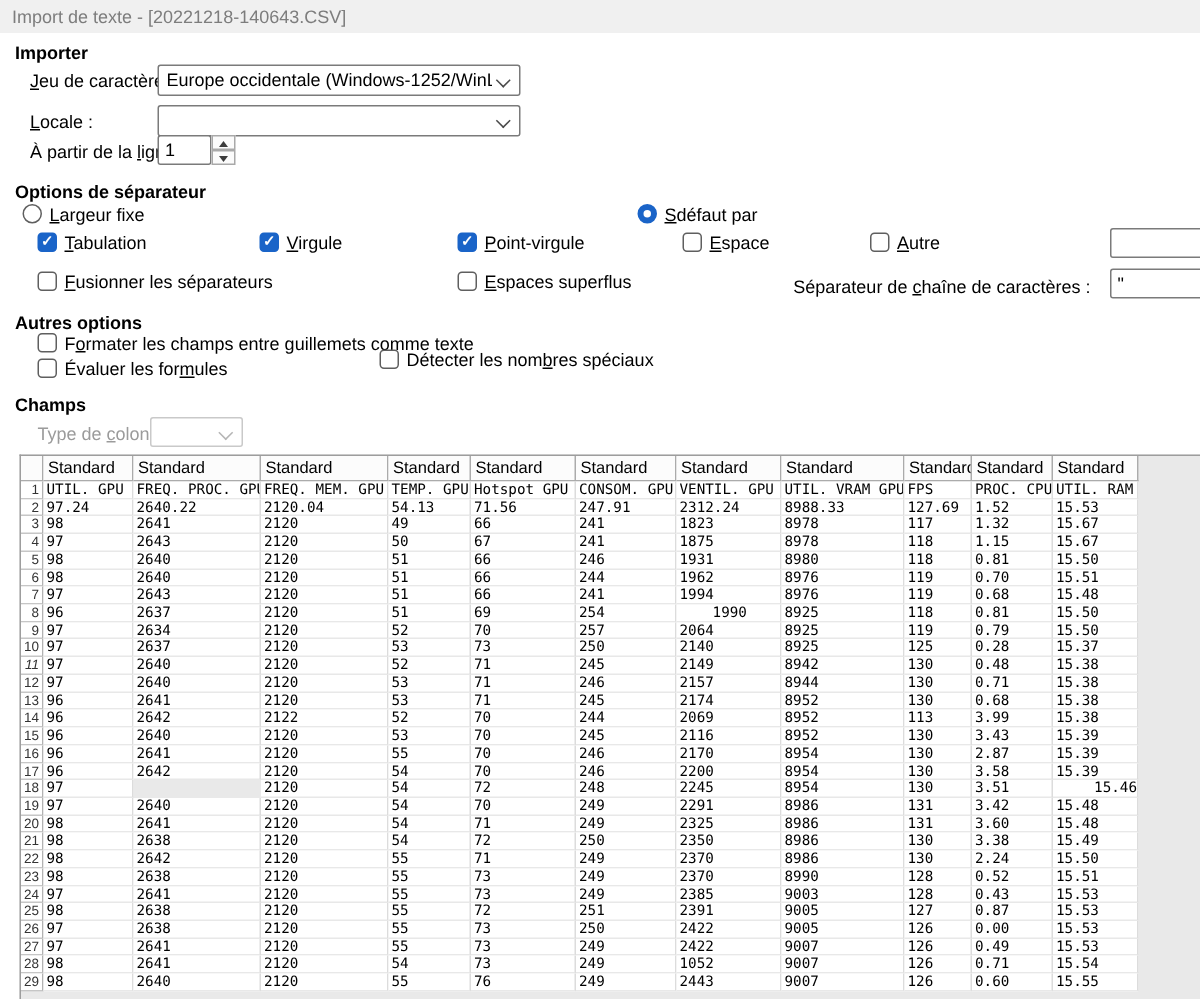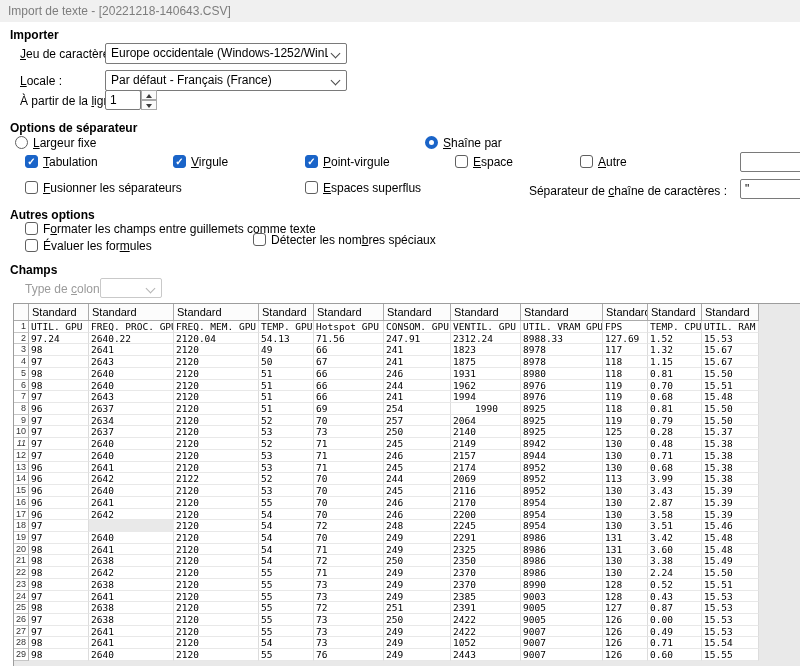--- a/index.html
+++ b/index.html
@@ -53,21 +53,20 @@
 <div class="abs section" style="left:10px;top:28px;">Importer</div>
 
 <div class="abs lbl" style="left:20px;top:47px;"><span></span><u>J</u><span>eu de caractères :</span></div>
 <div class="abs dd" style="left:105px;top:43px;width:242px;height:21px;">
   <span class="val">Europe occidentale (Windows-1252/WinLatin 1)</span>
   <span class="chev"></span>
 </div>
 
 <div class="abs lbl" style="left:20px;top:74px;"><span></span><u>L</u><span>ocale :</span></div>
 <div class="abs dd" style="left:105px;top:70px;width:242px;height:21px;">
-  <span class="val">Par défaut - Français (France)</span>
   <span class="chev"></span>
 </div>
 
 <div class="abs lbl" style="left:20px;top:94px;"><span>À partir de la </span><u>l</u><span>igne :</span></div>
 <div class="abs ti" style="left:105px;top:90px;width:36px;height:20px;">1</div>
 <div class="abs spinbox" style="left:141px;top:90px;">
   <div class="spinbtn">
       <span class="tri-up"></span>
     </div>
   <div class="spinbtn">
@@ -76,21 +75,21 @@
 </div>
 
 <div class="abs section" style="left:10px;top:121px;">Options de séparateur</div>
 
 <div class="abs opt" style="left:15px;top:136px;">
   <span class="radio"></span>
   <span class="lbl"><span></span><u>L</u><span>argeur fixe</span></span>
 </div>
 <div class="abs opt" style="left:425px;top:136px;">
   <span class="radio checked selected"></span>
-  <span class="lbl"><span></span><u>S</u><span>haîne par</span></span>
+  <span class="lbl"><span></span><u>S</u><span>défaut par</span></span>
 </div>
 
 <div class="abs opt" style="left:25px;top:155px;">
   <span class="cb checked selected">
       <span class="mark">✓</span>
     </span>
   <span class="lbl"><span></span><u>T</u><span>abulation</span></span>
 </div>
 <div class="abs opt" style="left:173px;top:155px;">
   <span class="cb checked selected">
@@ -167,21 +166,21 @@
         <div class="num" style="width: 15px;">1</div>
         <div class="cell" style="width: 60px;">UTIL. GPU</div>
         <div class="cell" style="width: 85px;">FREQ. PROC. GPU</div>
         <div class="cell" style="width: 85px;">FREQ. MEM. GPU</div>
         <div class="cell" style="width: 55px;">TEMP. GPU</div>
         <div class="cell" style="width: 70px;">Hotspot GPU</div>
         <div class="cell" style="width: 67px;">CONSOM. GPU</div>
         <div class="cell" style="width: 70px;">VENTIL. GPU</div>
         <div class="cell" style="width: 82px;">UTIL. VRAM GPU</div>
         <div class="cell" style="width: 45px;">FPS</div>
-        <div class="cell" style="width: 54px;">TEMP. CPU</div>
+        <div class="cell" style="width: 54px;">PROC. CPU</div>
         <div class="cell" style="width: 57px;">UTIL. RAM</div>
       </div>
       <div class="drow">
         <div class="num" style="width: 15px;">2</div>
         <div class="cell" style="width: 60px;">97.24</div>
         <div class="cell" style="width: 85px;">2640.22</div>
         <div class="cell" style="width: 85px;">2120.04</div>
         <div class="cell" style="width: 55px;">54.13</div>
         <div class="cell" style="width: 70px;">71.56</div>
         <div class="cell" style="width: 67px;">247.91</div>
@@ -406,21 +405,21 @@
         <div class="cell" style="width: 60px;">97</div>
         <div class="cell" style="width: 85px; margin-top: 48px;">2639</div>
         <div class="cell" style="width: 85px;">2120</div>
         <div class="cell" style="width: 55px;">54</div>
         <div class="cell" style="width: 70px;">72</div>
         <div class="cell" style="width: 67px;">248</div>
         <div class="cell" style="width: 70px;">2245</div>
         <div class="cell" style="width: 82px;">8954</div>
         <div class="cell" style="width: 45px;">130</div>
         <div class="cell" style="width: 54px;">3.51</div>
-        <div class="cell" style="width: 57px;">15.46</div>
+        <div class="cell" style="width: 57px; text-align: right;">15.46</div>
       </div>
       <div class="drow">
         <div class="num" style="width: 15px;">19</div>
         <div class="cell" style="width: 60px;">97</div>
         <div class="cell" style="width: 85px;">2640</div>
         <div class="cell" style="width: 85px;">2120</div>
         <div class="cell" style="width: 55px;">54</div>
         <div class="cell" style="width: 70px;">70</div>
         <div class="cell" style="width: 67px;">249</div>
         <div class="cell" style="width: 70px;">2291</div>

